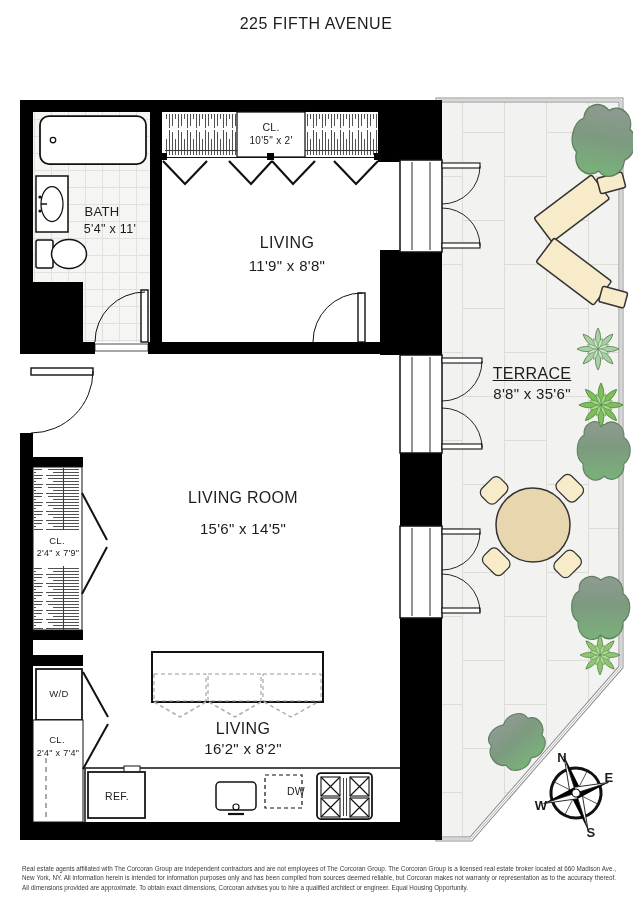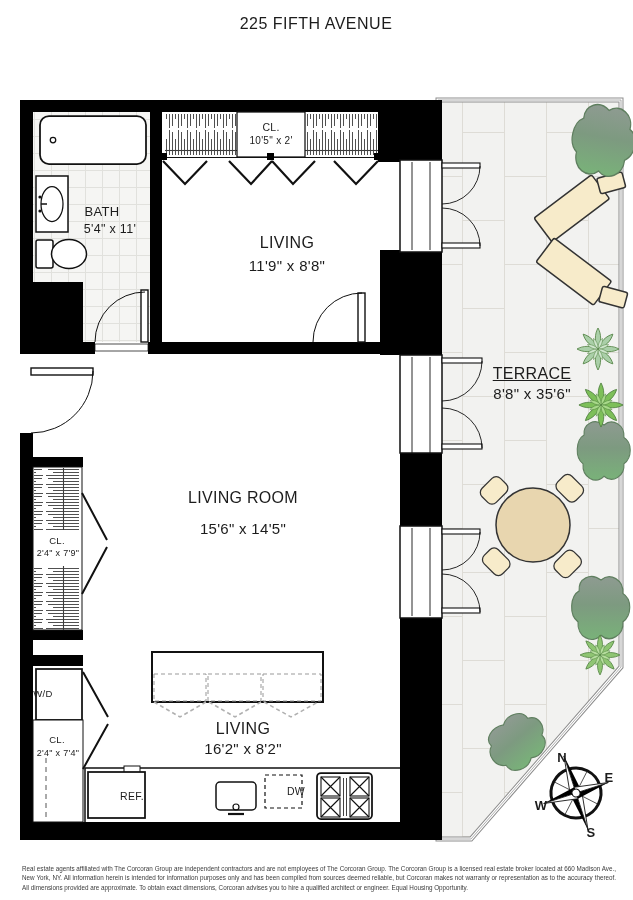--- a/index.html
+++ b/index.html
@@ -287,29 +287,29 @@
 
 <div class="lbl room" style="left:532px;top:374px;text-decoration:underline;">TERRACE</div>
 <div class="lbl dims" style="left:532px;top:393px;">8'8" x 35'6"</div>
 
 <div class="lbl room" style="left:243px;top:478px;margin-top:20px;">LIVING ROOM</div>
 <div class="lbl dims" style="left:243px;top:528px;">15'6" x 14'5"</div>
 
 <div class="lbl micro" style="left:57px;top:541px;">CL.</div>
 <div class="lbl microdims" style="left:58px;top:553px;">2'4" x 7'9"</div>
 
-<div class="lbl micro" style="left:43px;top:694px;">W/D</div>
+<div class="lbl micro" style="left:59px;top:694px;">W/D</div>
 
 <div class="lbl micro" style="left:57px;top:740px;">CL.</div>
 <div class="lbl microdims" style="left:58px;top:753px;">2'4" x 7'4"</div>
 
 <div class="lbl room" style="left:243px;top:729px;">LIVING</div>
 <div class="lbl dims" style="left:243px;top:748px;">16'2" x 8'2"</div>
 
-<div class="lbl tiny" style="left:132px;top:796px;">REF.</div>
+<div class="lbl tiny" style="left:117px;top:796px;">REF.</div>
 <div class="lbl tiny" style="left:296px;top:791px;">DW</div>
 
 <div class="lbl compass-letter" style="left:562px;top:757px;">N</div>
 <div class="lbl compass-letter" style="left:609px;top:777px;">E</div>
 <div class="lbl compass-letter" style="left:541px;top:805px;">W</div>
 <div class="lbl compass-letter" style="left:591px;top:832px;">S</div>
 
 <div id="disclaimer">Real estate agents affiliated with The Corcoran Group are independent contractors and are not employees of The Corcoran Group. The Corcoran Group is a licensed real estate broker located at 660 Madison Ave., New York, NY. All information herein is intended for information purposes only and has been compiled from sources deemed reliable, but Corcoran makes not warranty or representation as to the accuracy thereof. All dimensions provided are approximate. To obtain exact dimensions, Corcoran advises you to hire a qualified architect or engineer. Equal Housing Opportunity.</div>
 
 </div>

